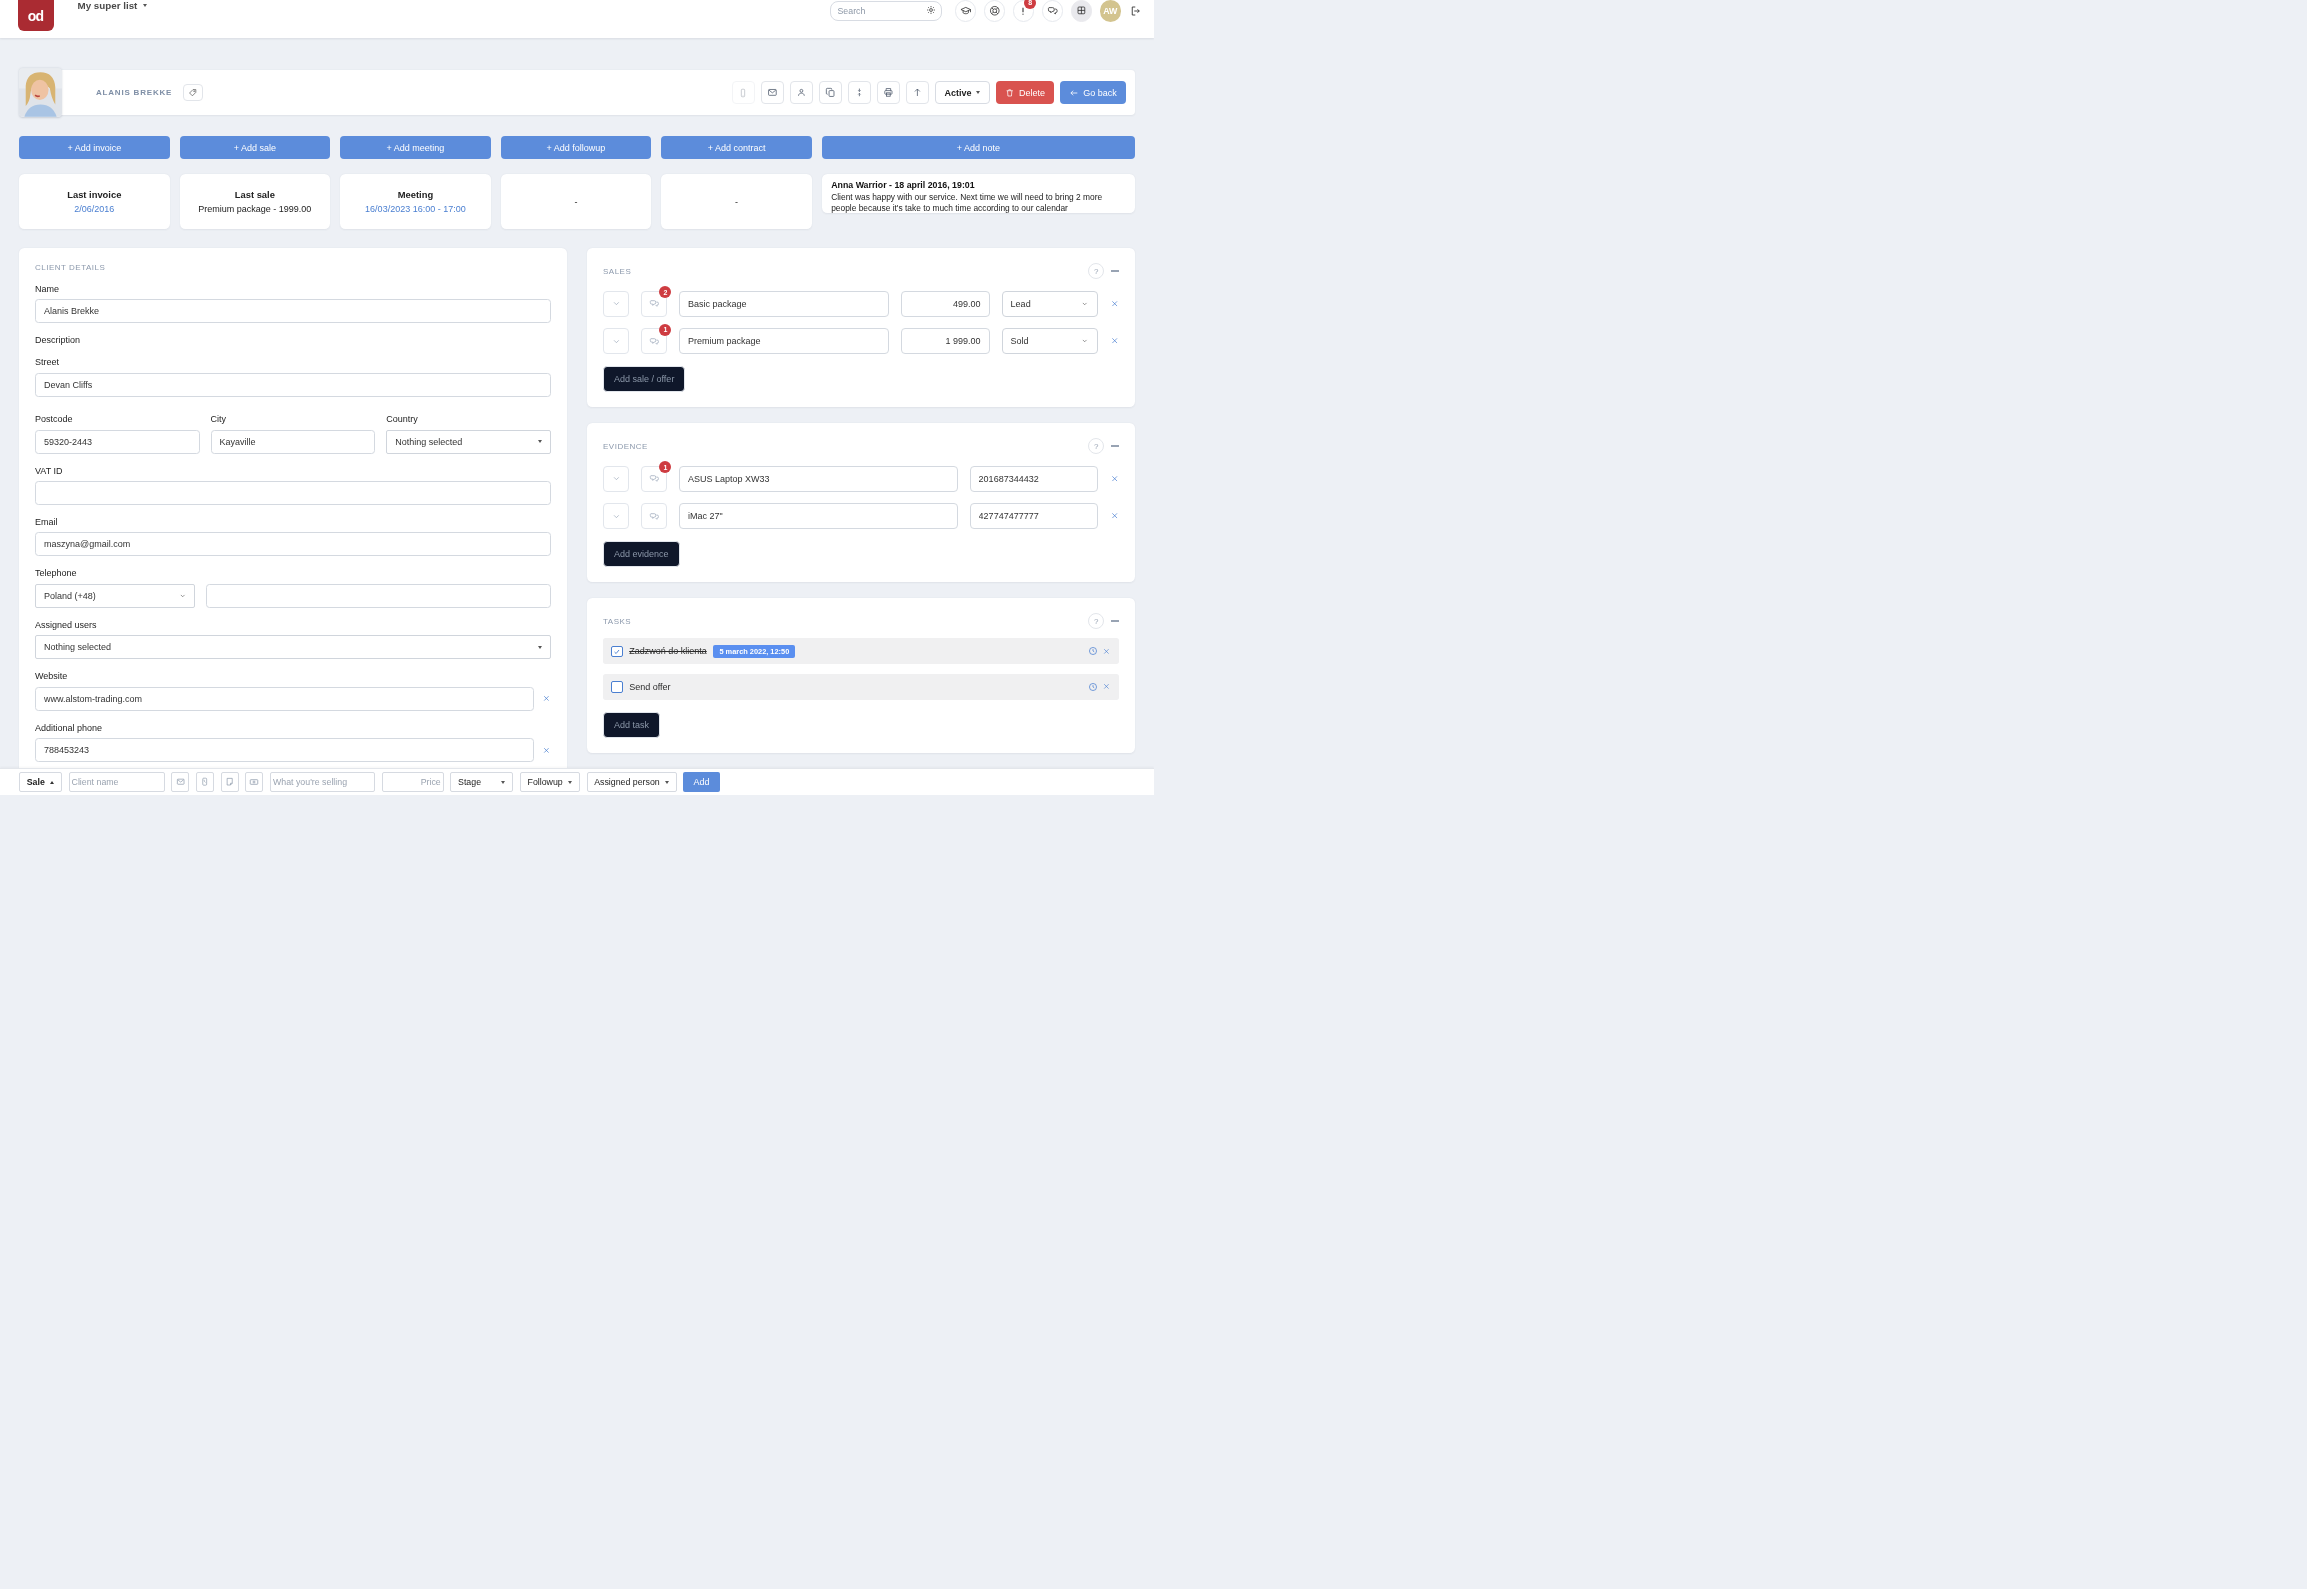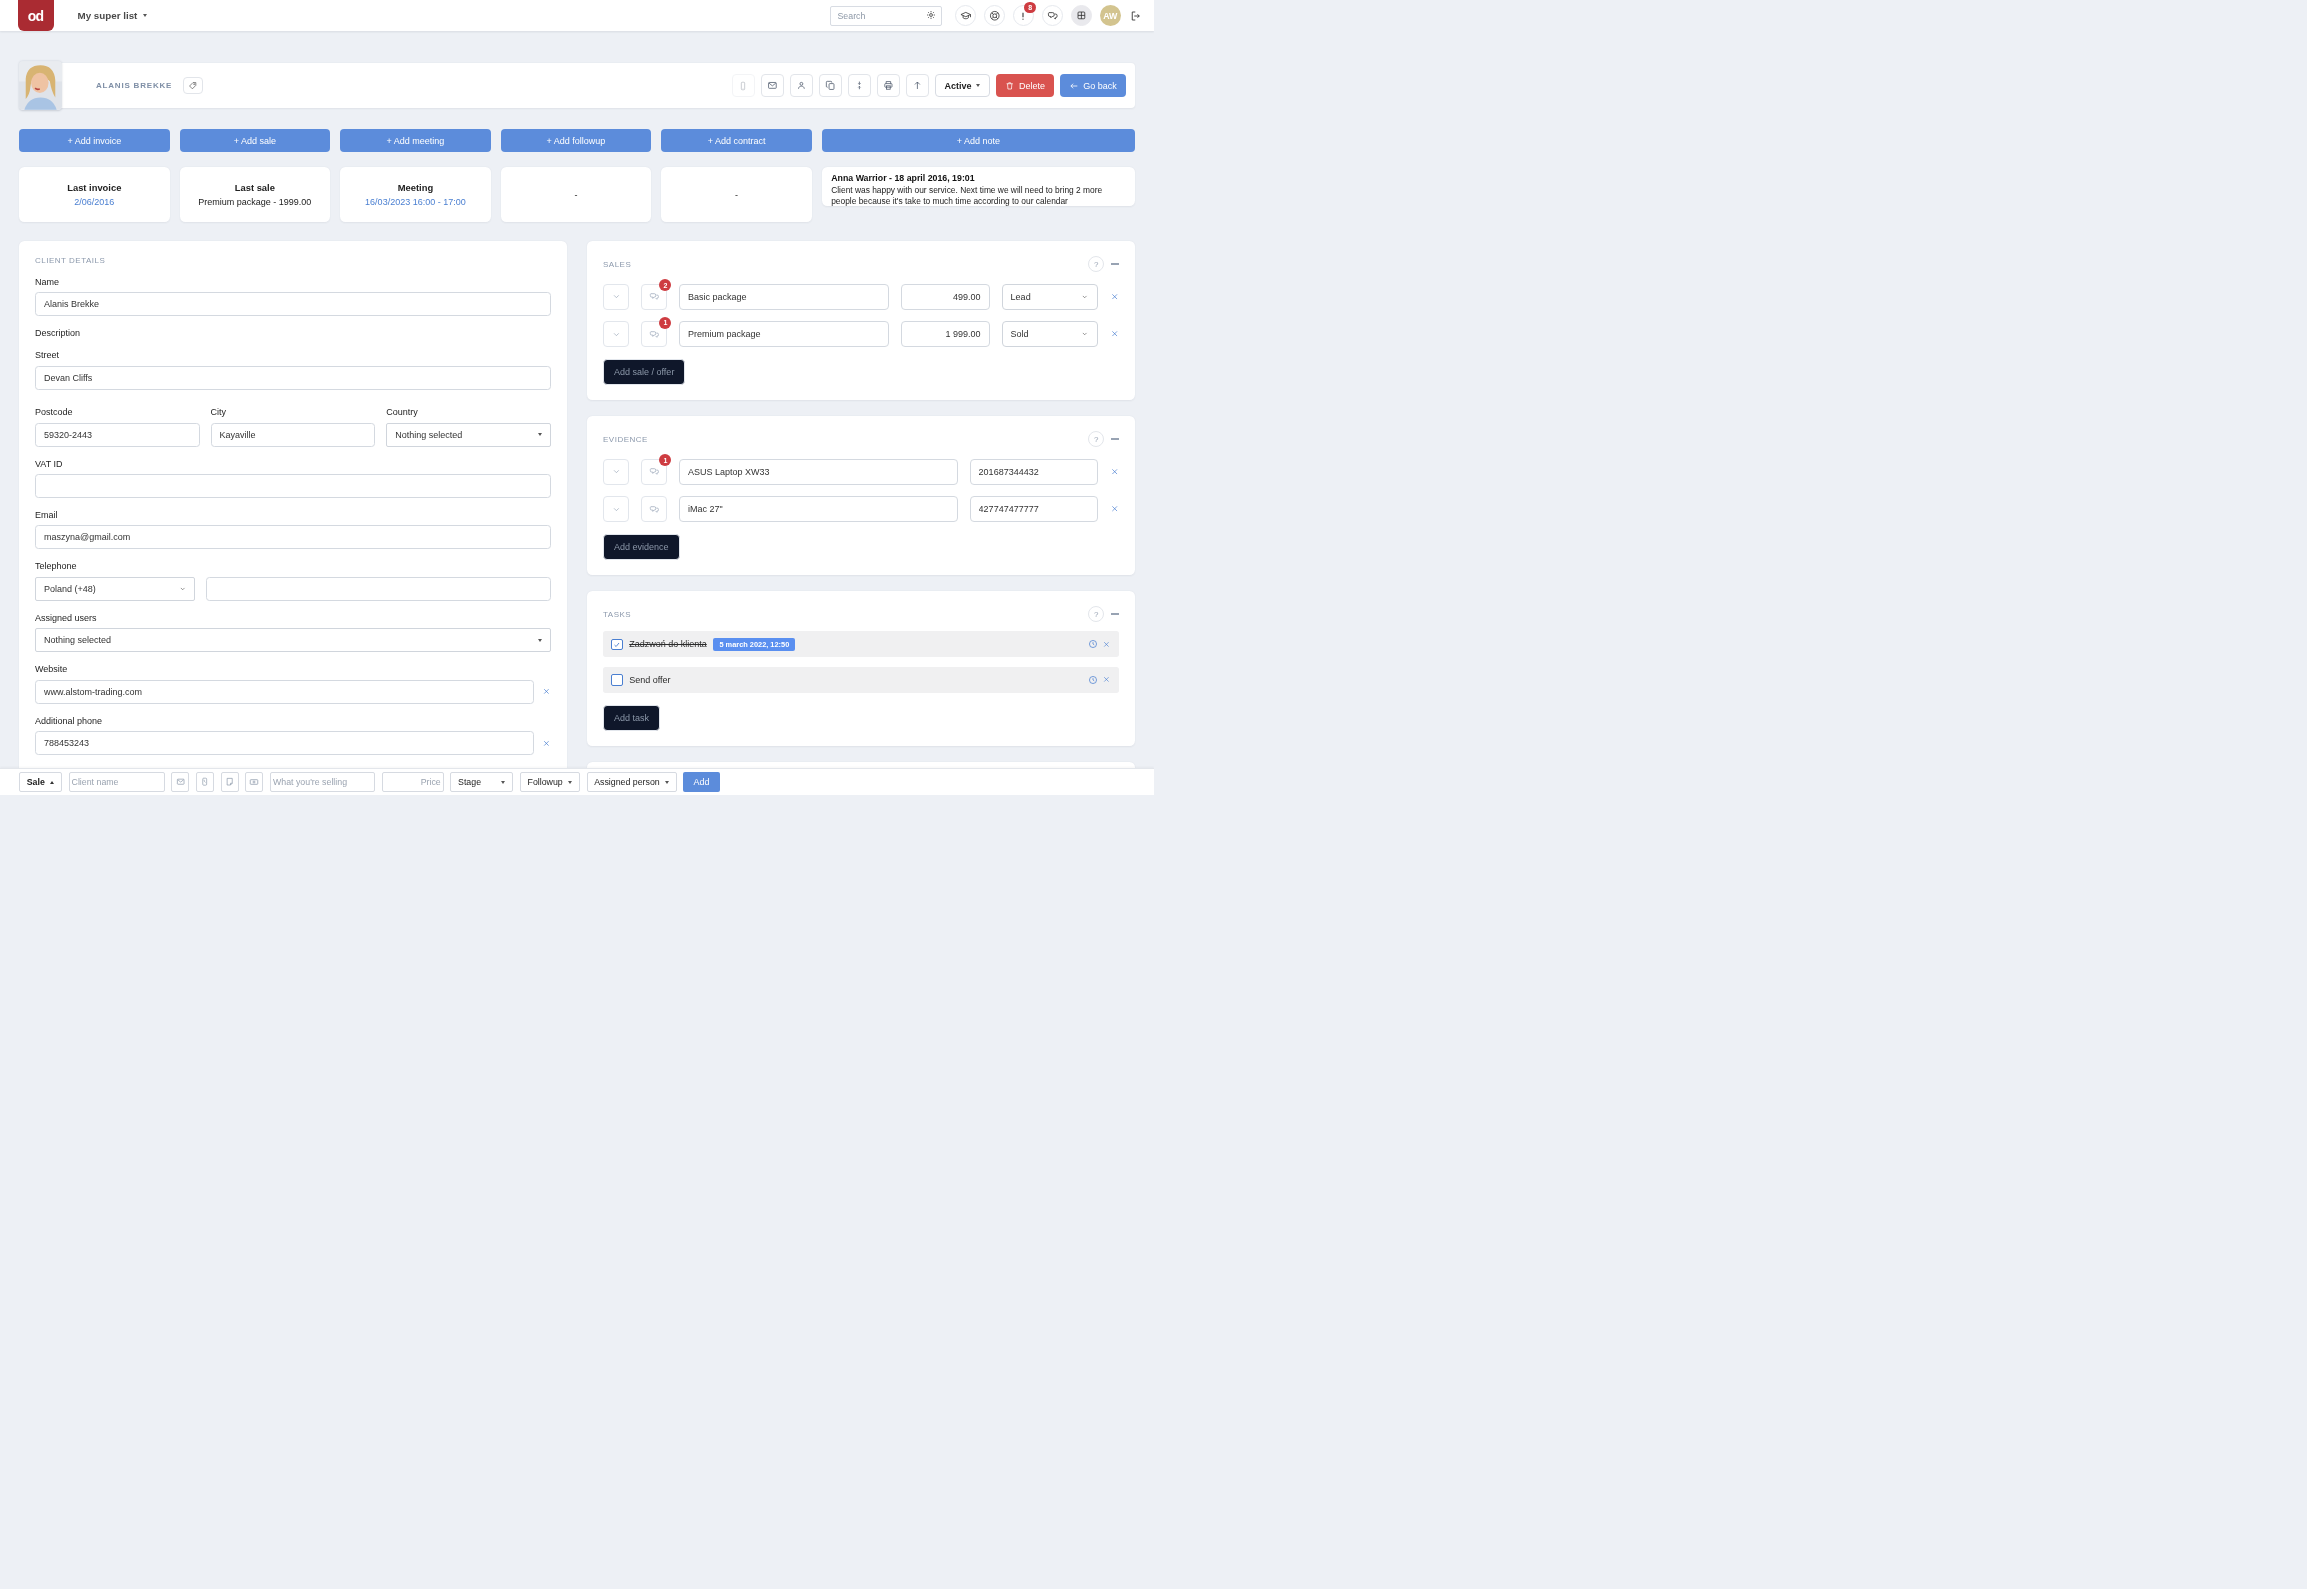--- a/index.html
+++ b/index.html
@@ -6,42 +6,42 @@
   html,body { width:1154px; height:795px; }
   body {
     overflow:hidden; position:relative;
     background:#edf0f5;
     font-family:"Liberation Sans", sans-serif;
     color:#2e2e2e;
   }
   
   .topbar {
     position:relative; z-index:10;
-    height:31px; background:#fff;
+    height:38px; background:#fff;
     box-shadow:0 0.7px 2px rgba(30,40,60,.10);
-    display:flex; align-items:center;
+    display:flex; align-items:flex-start;
     padding-right:13.5px;
   }
   .logo {
     width:36px; height:31px; margin-left:17.5px;
     background:#aa2b32; border-radius:0 0 6px 6px;
     color:#fff; font-weight:bold; font-size:14px;
     display:flex; align-items:center; justify-content:center;
     letter-spacing:-0.7px;
   }
   .list-picker {
     margin-left:24px; display:flex; align-items:center; gap:5.4px;
     font-size:9.8px; font-weight:bold; color:#4a4a4a; cursor:pointer;
   }
   .caret-down { width:0; height:0; border-left:2.7px solid transparent; border-right:2.7px solid transparent; border-top:3.4px solid #555; }
   .caret-up   { width:0; height:0; border-left:2.7px solid transparent; border-right:2.7px solid transparent; border-bottom:3.4px solid #333; }
   .topbar-right { margin-left:auto; display:flex; align-items:center; gap:7.4px; }
   .searchbox { position:relative; margin-right:5.4px; }
   .searchbox input {
-    width:112px; height:20px; border:0.7px solid #d8dce3; border-radius:2px;
+    width:112px; height:20px; border:0.7px solid #d8dce3; border-radius:8px;
     padding:0 20px 0 6.7px; font-size:8.8px; color:#333; outline:none;
     font-family:"Liberation Sans", sans-serif;
   }
   .searchbox input::placeholder { color:#8d98a7; }
   .searchbox .gear { position:absolute; right:5.4px; top:4.7px; color:#3d3d3d; }
   .circle-btn {
     width:21.6px; height:21.6px; border-radius:50%;
     border:0.7px solid #e6e9ee; background:#fff; color:#2f2f2f;
     display:flex; align-items:center; justify-content:center;
     position:relative; cursor:pointer;

